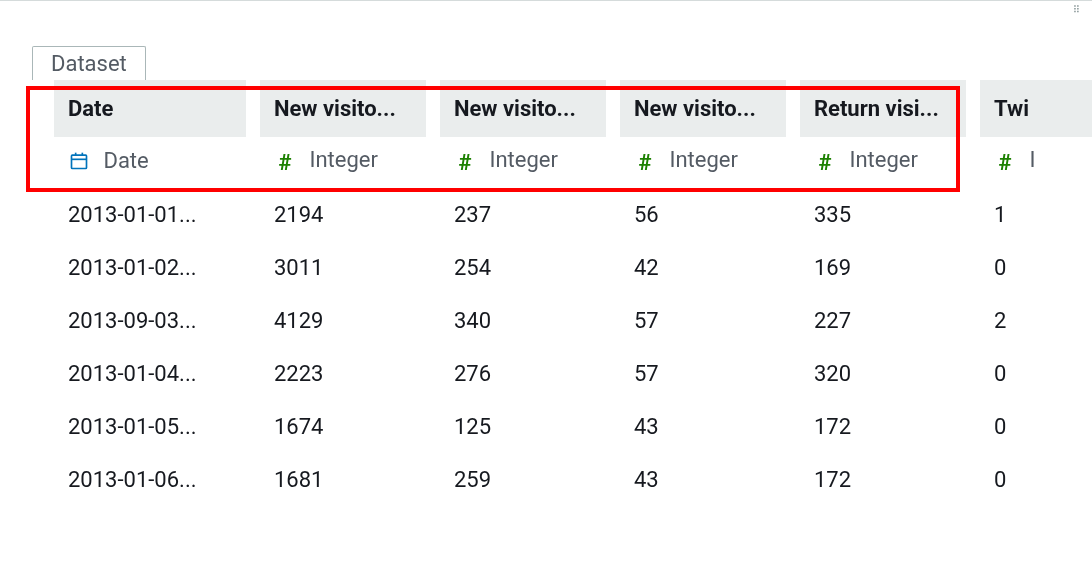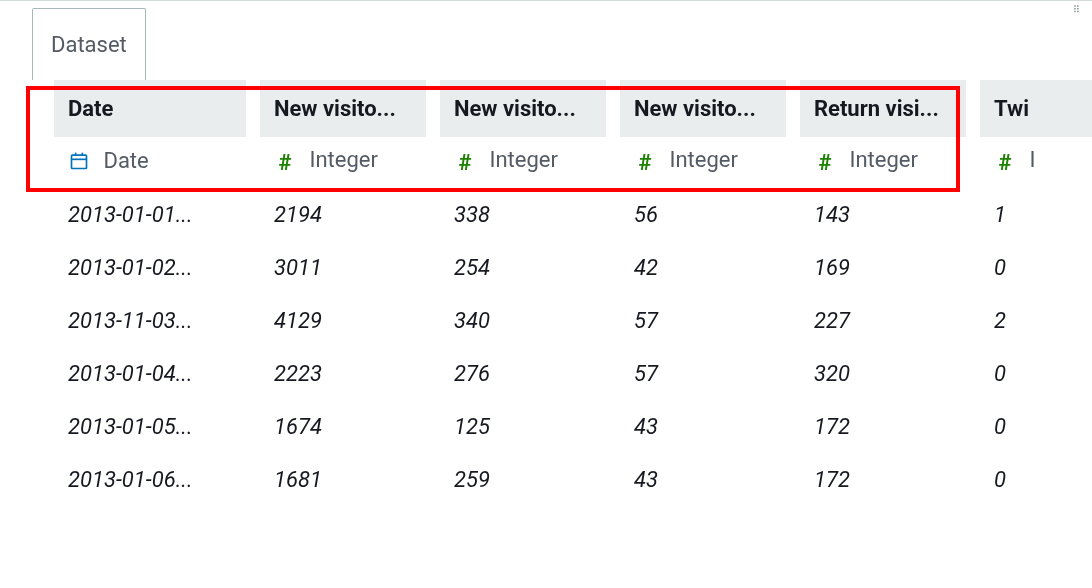--- a/index.html
+++ b/index.html
@@ -41,21 +41,21 @@
     .tab-area {
       display: flex;
       align-items: flex-end;
       padding-left: 32px;
       height: 80px;
       padding-top: 30px;
     }
     .tab {
       border: 1px solid #aab7b8;
       border-bottom: none;
-      padding: 23px 18px;
+      padding: 4px 18px;
       font-size: 22px;
       color: #545b64;
       background: #ffffff;
       border-radius: 2px 2px 0 0;
       cursor: pointer;
       margin-top: 41px;
     }
     .highlight-box {
       position: absolute;
       border: 4px solid #ff0000;
@@ -118,21 +118,20 @@
       font-size: 22px;
     }
     tr.data-row td {
       padding: 14px 14px;
       font-size: 22px;
       color: #16191f;
       white-space: nowrap;
       overflow: hidden;
       text-overflow: ellipsis;
       max-width: 190px;
-      font-style: italic;
     }
     .date-cell {
       max-width: 190px;
       overflow: hidden;
       text-overflow: ellipsis;
     }
   </style>
 </head>
 <body>
 
@@ -192,37 +191,37 @@
           </td>
           <td>
             <span class="type-icon hash-icon">#</span>
             <span>I</span>
           </td>
         </tr>
 
         <tr class="data-row">
           <td class="date-cell">2013-01-01...</td>
           <td>2194</td>
-          <td>338</td>
+          <td>237</td>
           <td>56</td>
-          <td>143</td>
+          <td>335</td>
           <td>1</td>
         </tr>
 
         <tr class="data-row">
           <td class="date-cell">2013-01-02...</td>
           <td>3011</td>
           <td>254</td>
           <td>42</td>
           <td>169</td>
           <td>0</td>
         </tr>
 
         <tr class="data-row">
-          <td class="date-cell">2013-11-03...</td>
+          <td class="date-cell">2013-09-03...</td>
           <td>4129</td>
           <td>340</td>
           <td>57</td>
           <td>227</td>
           <td>2</td>
         </tr>
 
         <tr class="data-row">
           <td class="date-cell">2013-01-04...</td>
           <td>2223</td>

